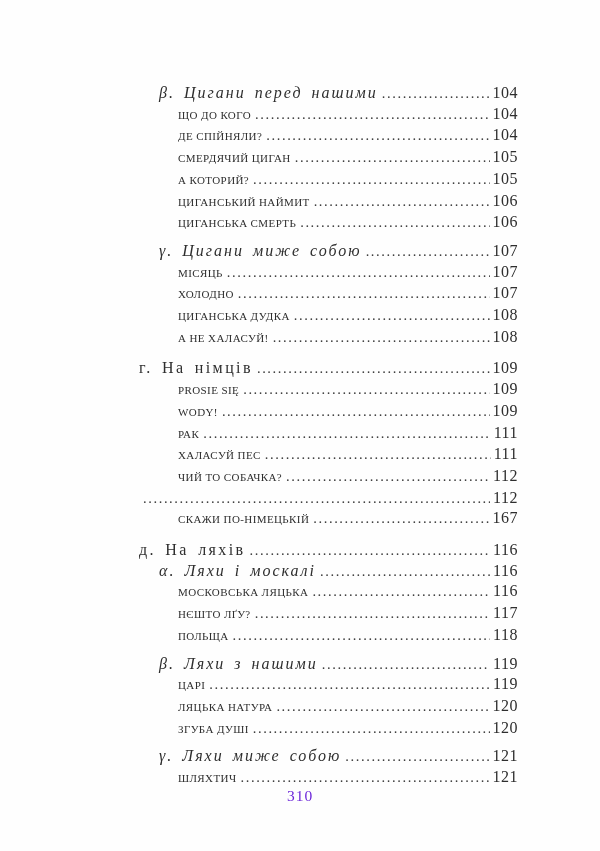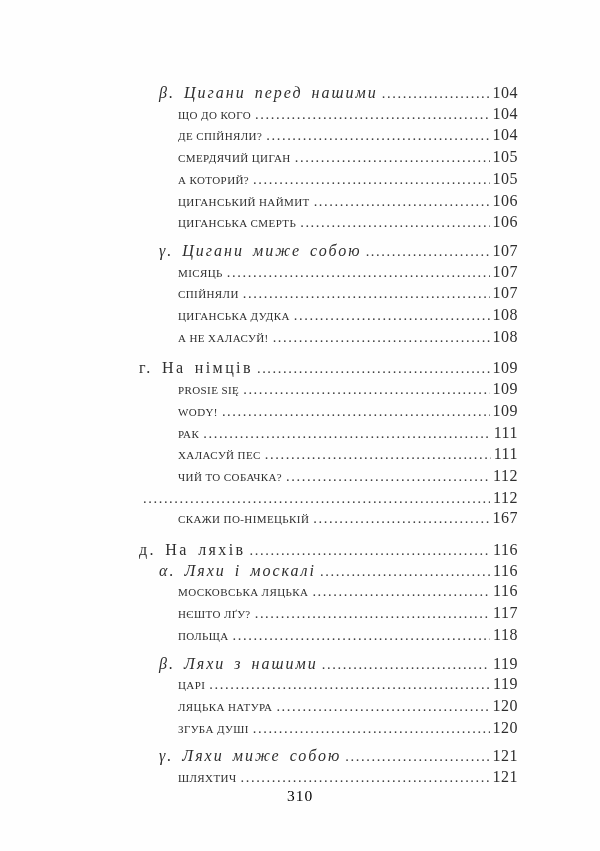--- a/index.html
+++ b/index.html
@@ -63,21 +63,21 @@
     font-size: 16px;
     letter-spacing: 0.5px;
   }
   .folio {
     position: absolute;
     top: 787px; left: 0;
     width: 600px;
     text-align: center;
     font-size: 15.5px;
     letter-spacing: 1px;
-    color: #000000;
+    color: #6d28d9;
   }
 </style>
 </head>
 <body>
 
 <div class="page">
   <div class="toc" id="toc">
   <div class="row lvl2">
     <span class="lbl">β. Цигани перед нашими</span>
     <span class="leader"></span>
@@ -126,21 +126,21 @@
     <span class="pageno">107</span>
   </div>
 
   <div class="row lvl3">
     <span class="lbl">МІСЯЦЬ</span>
     <span class="leader"></span>
     <span class="pageno">107</span>
   </div>
 
   <div class="row lvl3">
-    <span class="lbl">СПІЙНЯЛИ</span>
+    <span class="lbl">ХОЛОДНО</span>
     <span class="leader"></span>
     <span class="pageno">107</span>
   </div>
 
   <div class="row lvl3">
     <span class="lbl">ЦИГАНСЬКА ДУДКА</span>
     <span class="leader"></span>
     <span class="pageno">108</span>
   </div>
 

